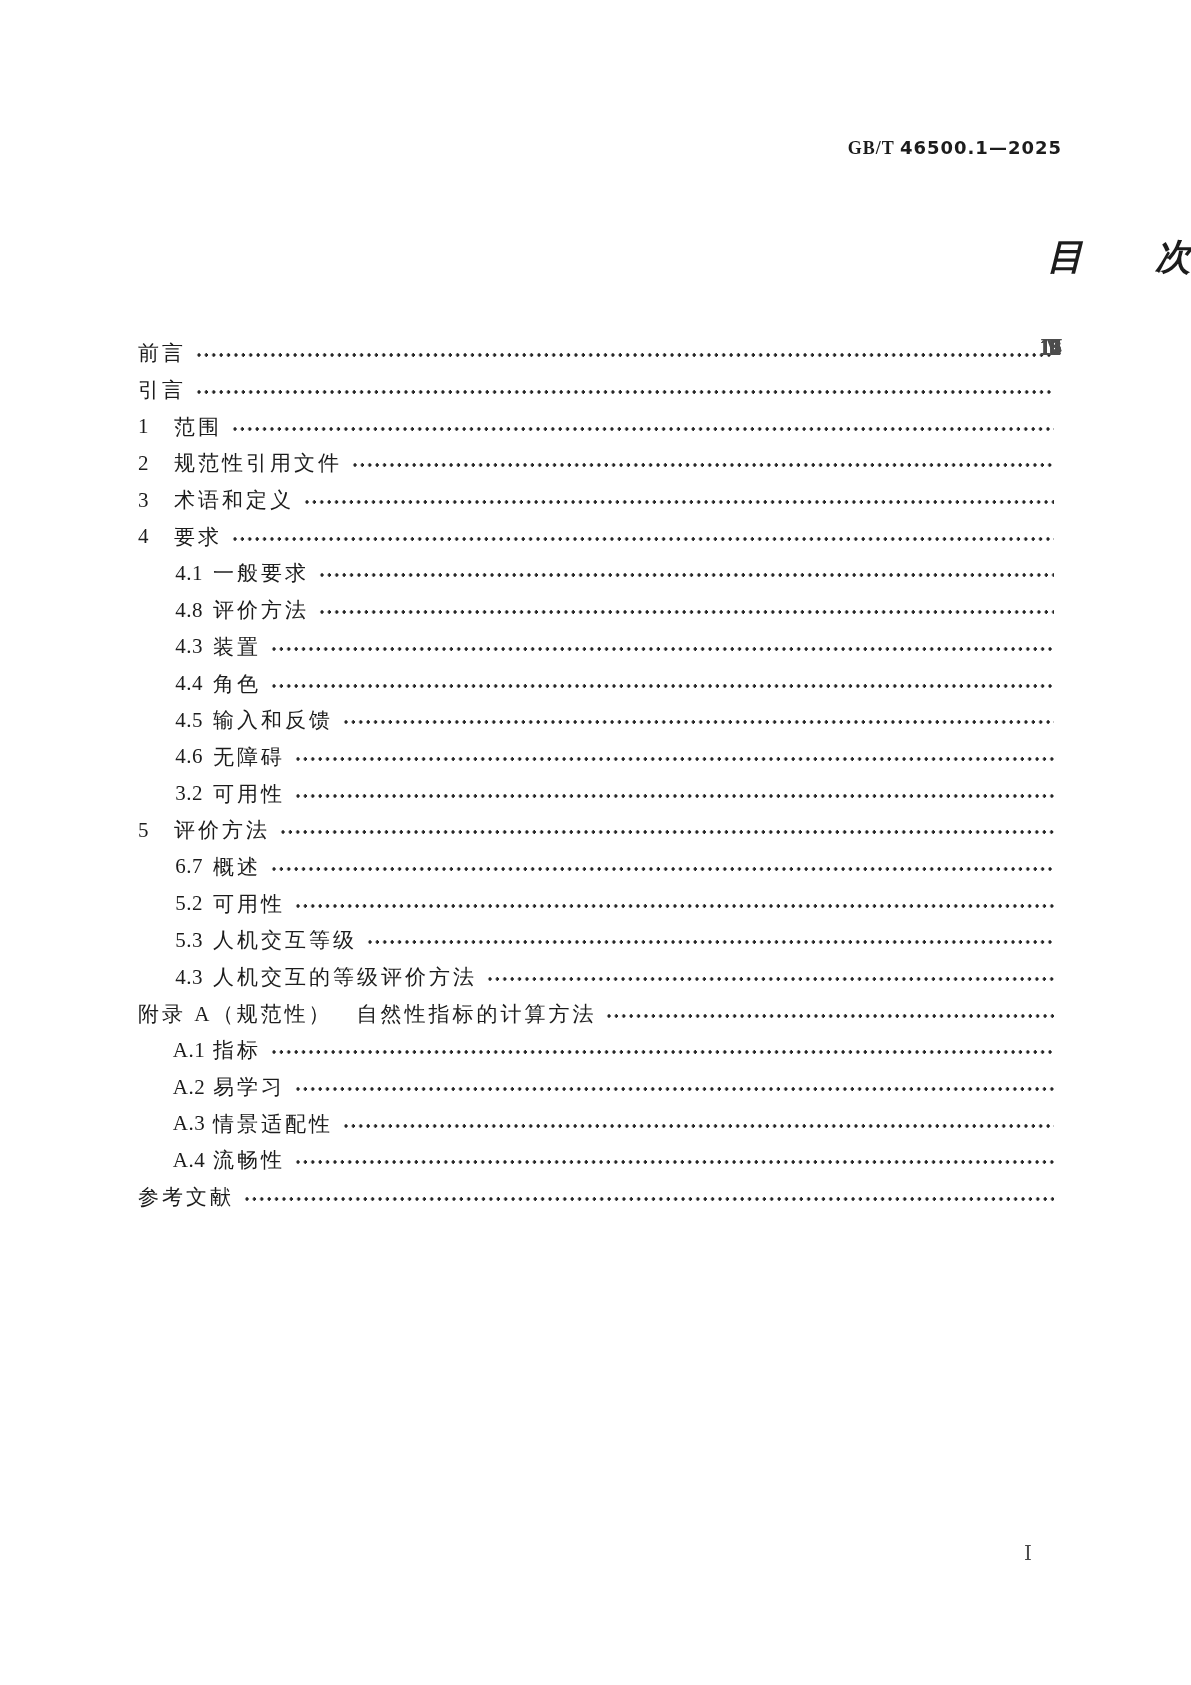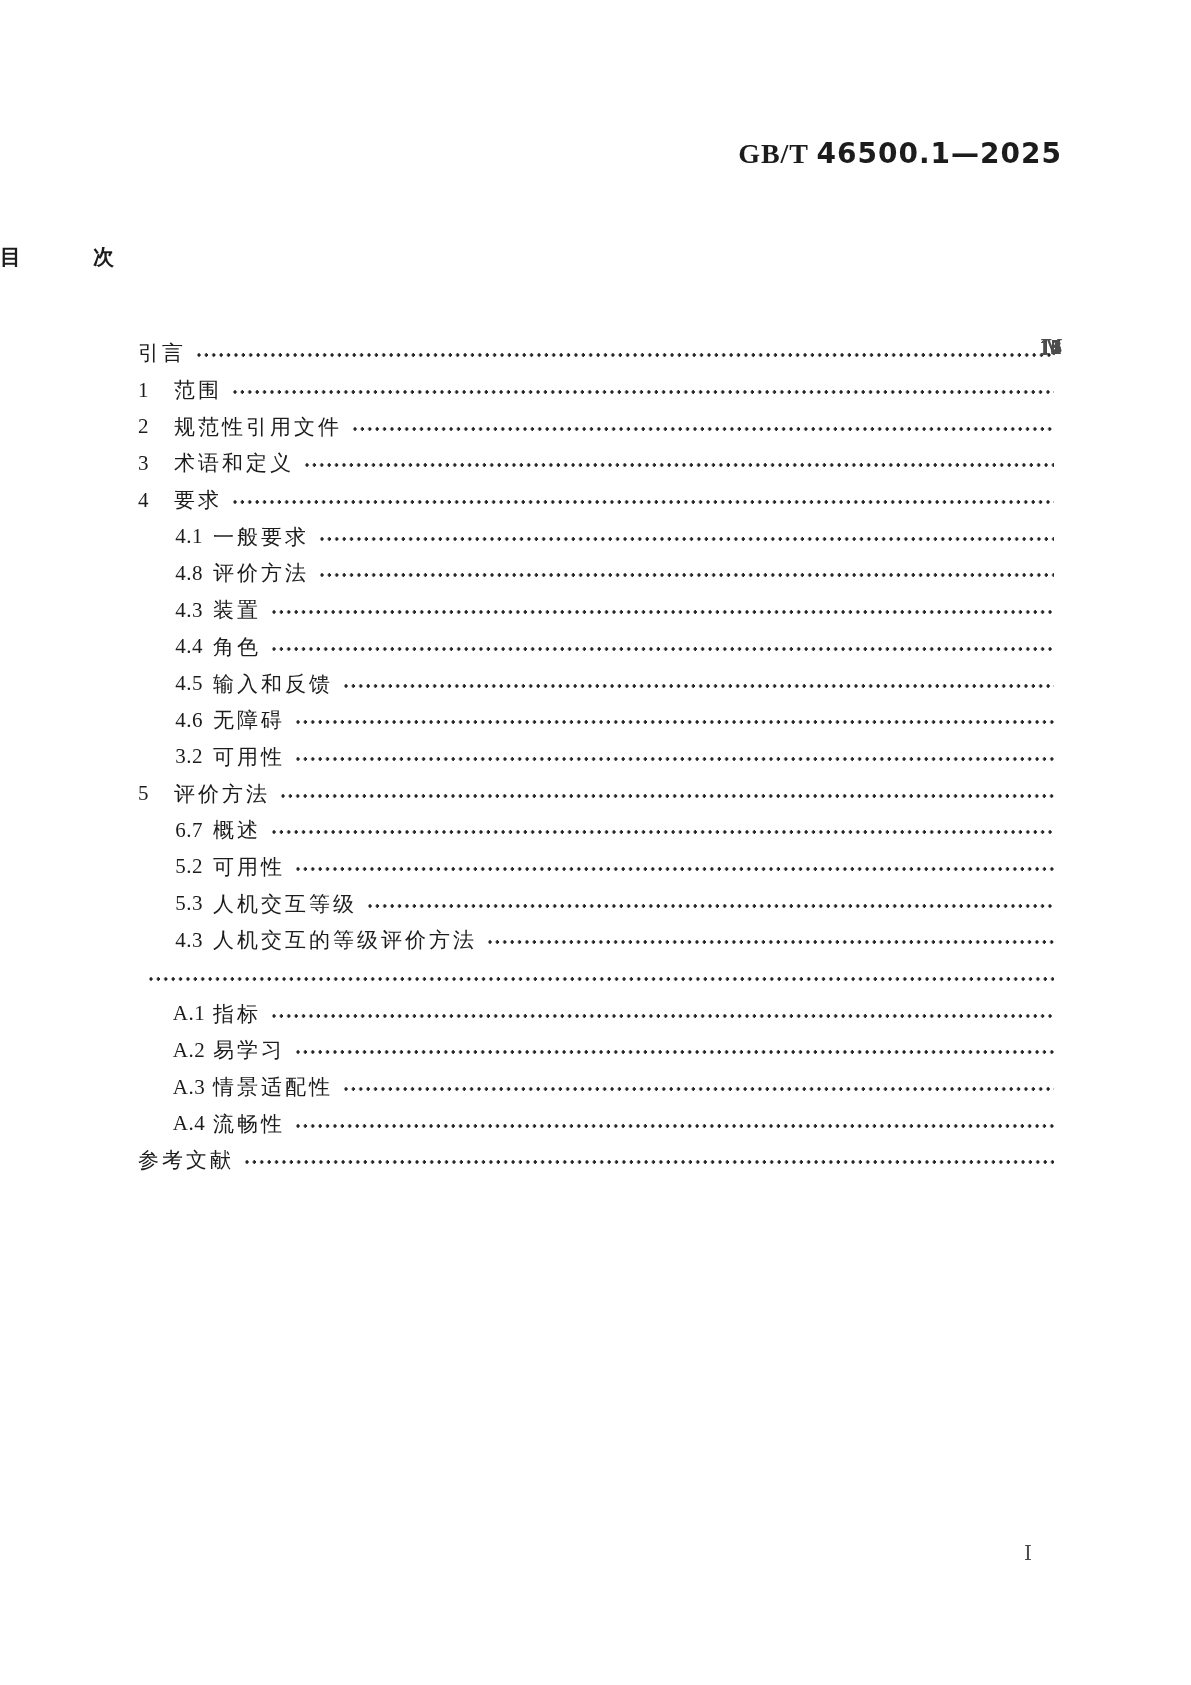--- a/index.html
+++ b/index.html
@@ -8,35 +8,36 @@
     background:#ffffff;
     font-family:"Liberation Serif","DejaVu Serif",serif;
     color:#1c1c1c;
     position:relative;
     overflow:hidden;
   }
   .page{position:absolute;inset:0;}
   .doc-header{
     position:absolute;
     top:137px;right:129px;
-    font-size:28px;font-weight:700;
+    font-size:18px;font-weight:700;
     letter-spacing:1px;
     white-space:nowrap;
   }
   .doc-header .std-num{
     font-family:"DejaVu Sans","Liberation Sans",sans-serif;
     font-weight:600;
   }
   .doc-title{
     position:absolute;
     top:238px;left:0;right:0;
-    text-align:left;
-    font-size:21px;font-weight:700;
+    text-align:right;
+    font-size:36px;font-weight:700;
     line-height:38px;
     letter-spacing:0;
+    font-style:italic;
   }
   .doc-title .t1{margin-right:72px;}
   .toc{
     position:absolute;
     left:138px;right:129px;
     top:335px;
   }
   .toc-row{
     display:flex;
     align-items:center;
@@ -87,20 +88,25 @@
     <span>GB/T</span>
     <span class="std-num">46500.1—2025</span>
   </div>
 
   <div class="doc-title">
     <span class="t1">目</span><span class="t2">次</span>
   </div>
 
   <div class="toc" id="toc-list">
       <div class="toc-row lvl0">
+        <span class="label">前言</span>
+        <span class="leader"></span>
+        <span class="page">Ⅲ</span>
+      </div>
+      <div class="toc-row lvl0">
         <span class="label">引言</span>
         <span class="leader"></span>
         <span class="page">Ⅳ</span>
       </div>
       <div class="toc-row lvl0">
         <span class="num">1</span>
         <span class="label">范围</span>
         <span class="leader"></span>
         <span class="page">1</span>
       </div>
@@ -188,20 +194,21 @@
         <span class="leader"></span>
         <span class="page">11</span>
       </div>
       <div class="toc-row lvl1">
         <span class="num">4.3</span>
         <span class="label">人机交互的等级评价方法</span>
         <span class="leader"></span>
         <span class="page">11</span>
       </div>
       <div class="toc-row lvl0">
+        <span class="label">附录 A（规范性）　自然性指标的计算方法</span>
         <span class="leader"></span>
         <span class="page">12</span>
       </div>
       <div class="toc-row lvl1">
         <span class="num">A.1</span>
         <span class="label">指标</span>
         <span class="leader"></span>
         <span class="page">12</span>
       </div>
       <div class="toc-row lvl1">

